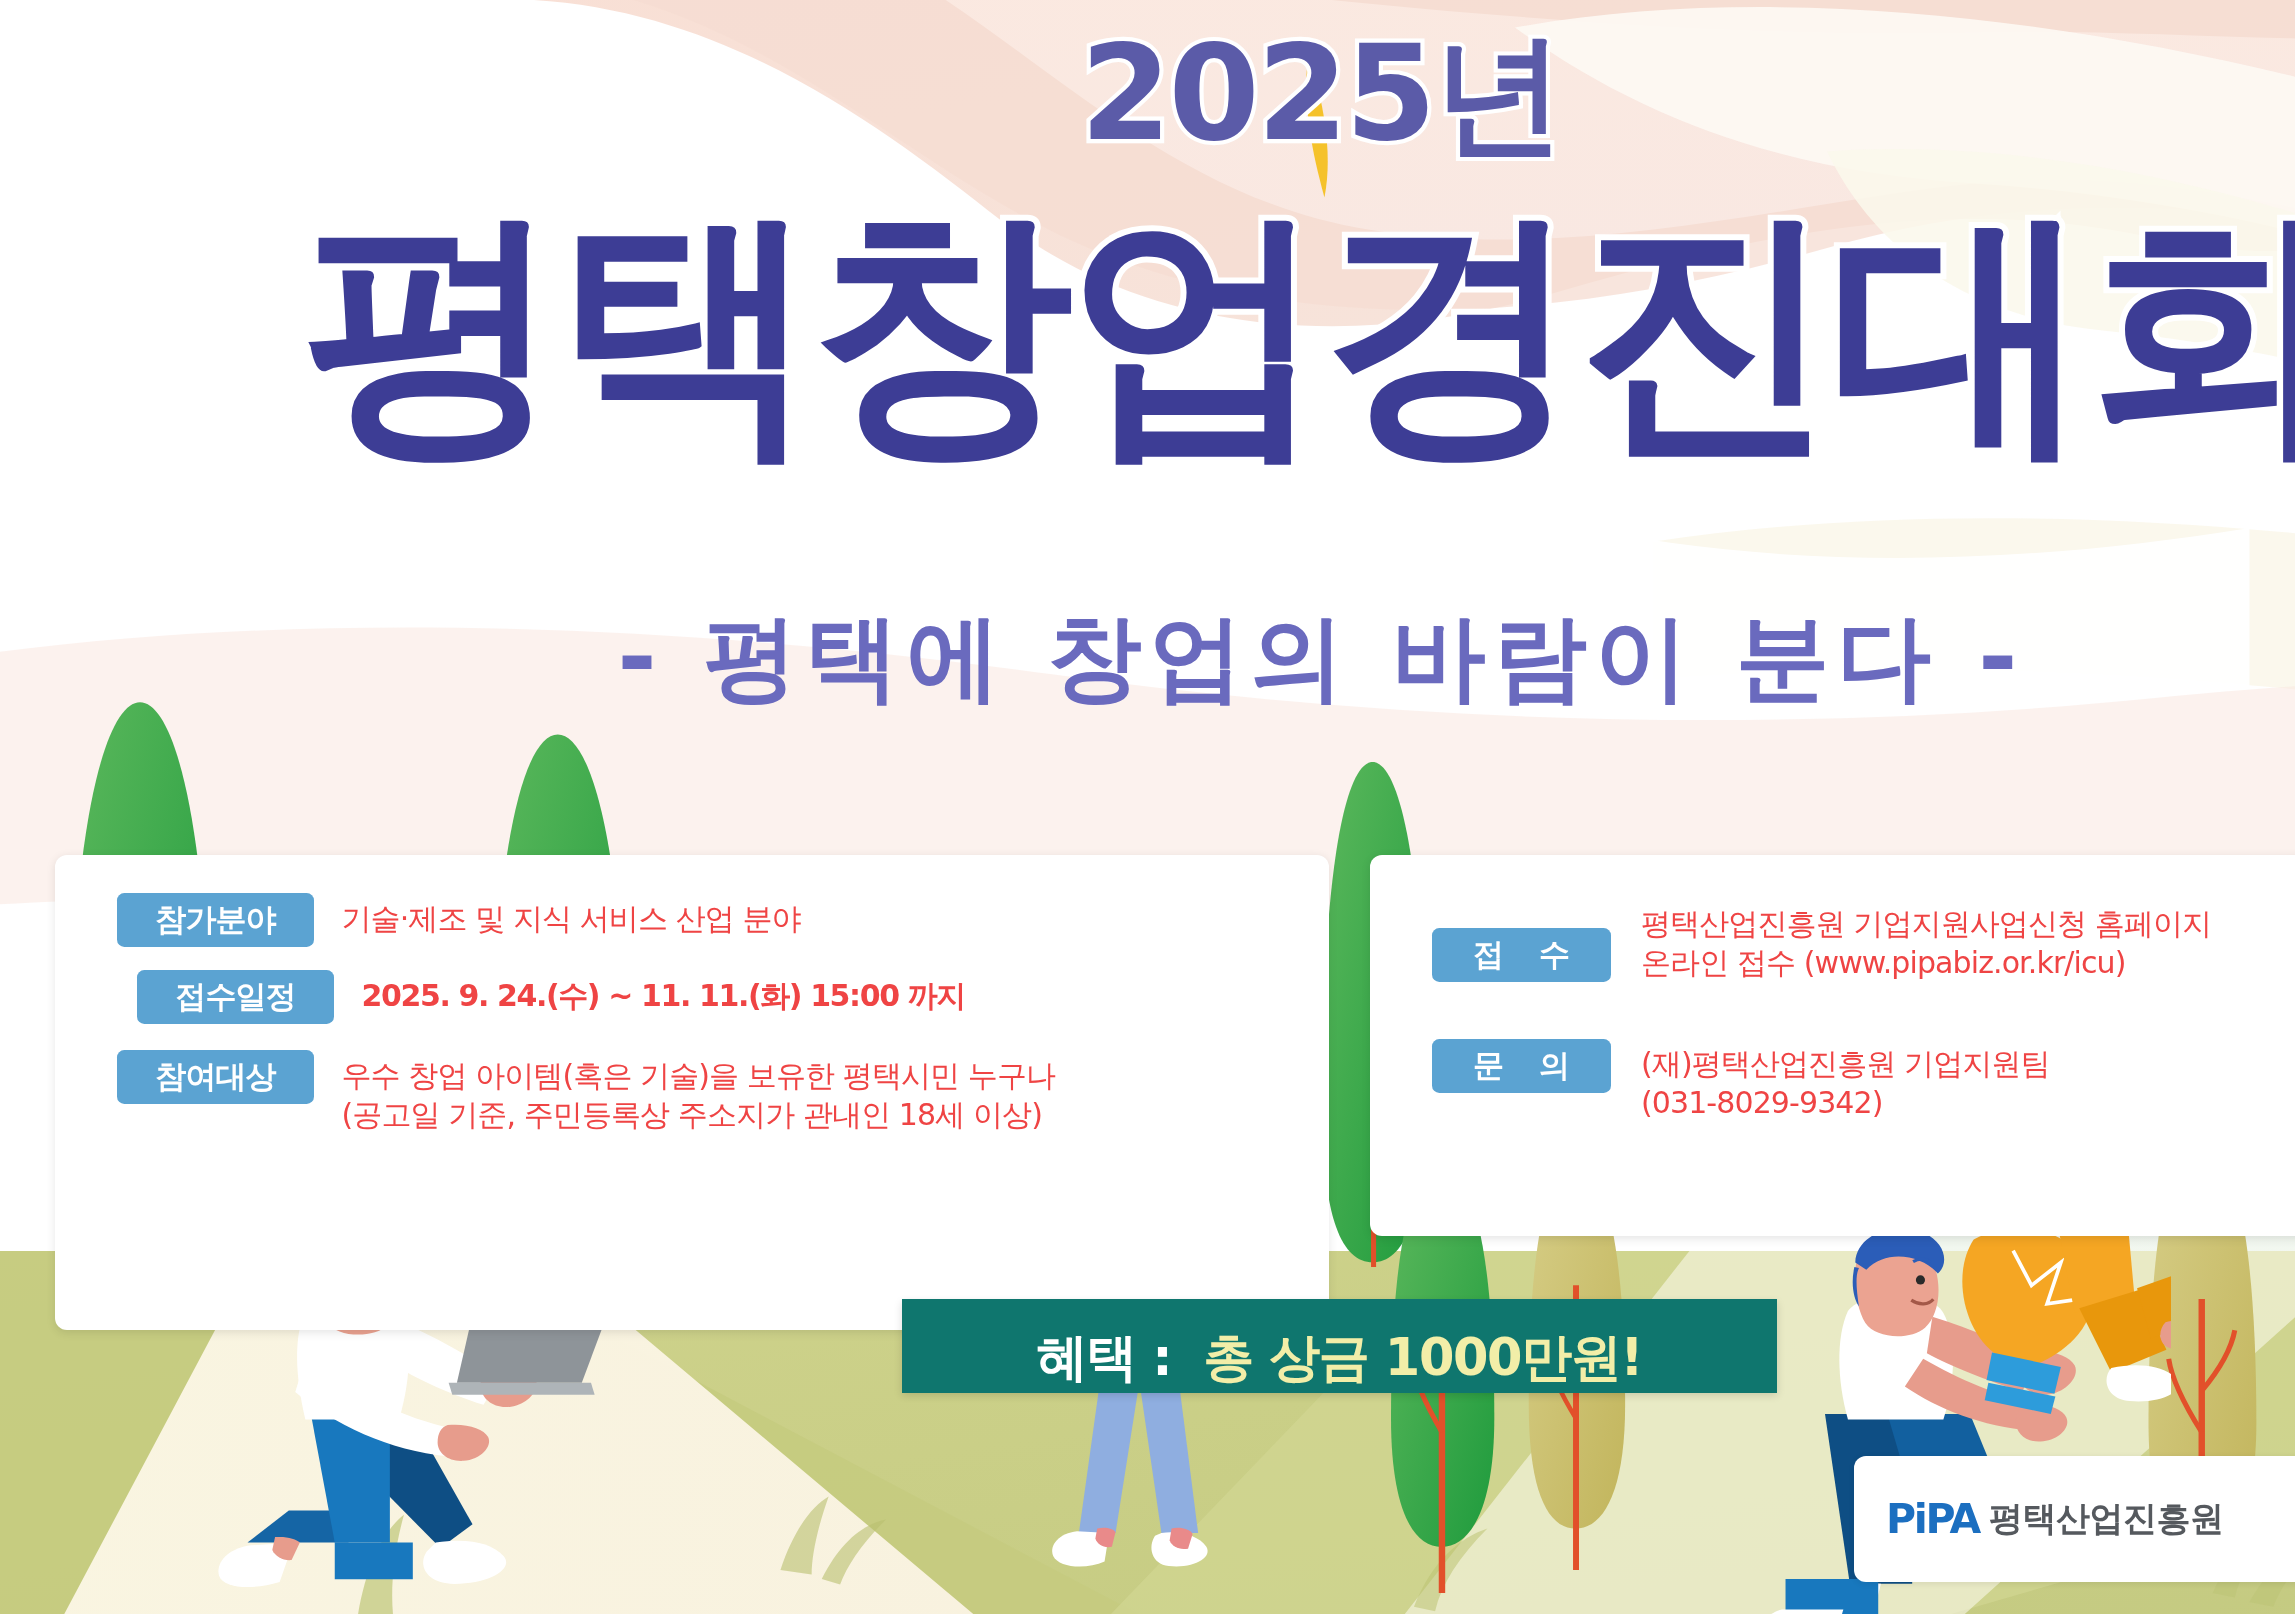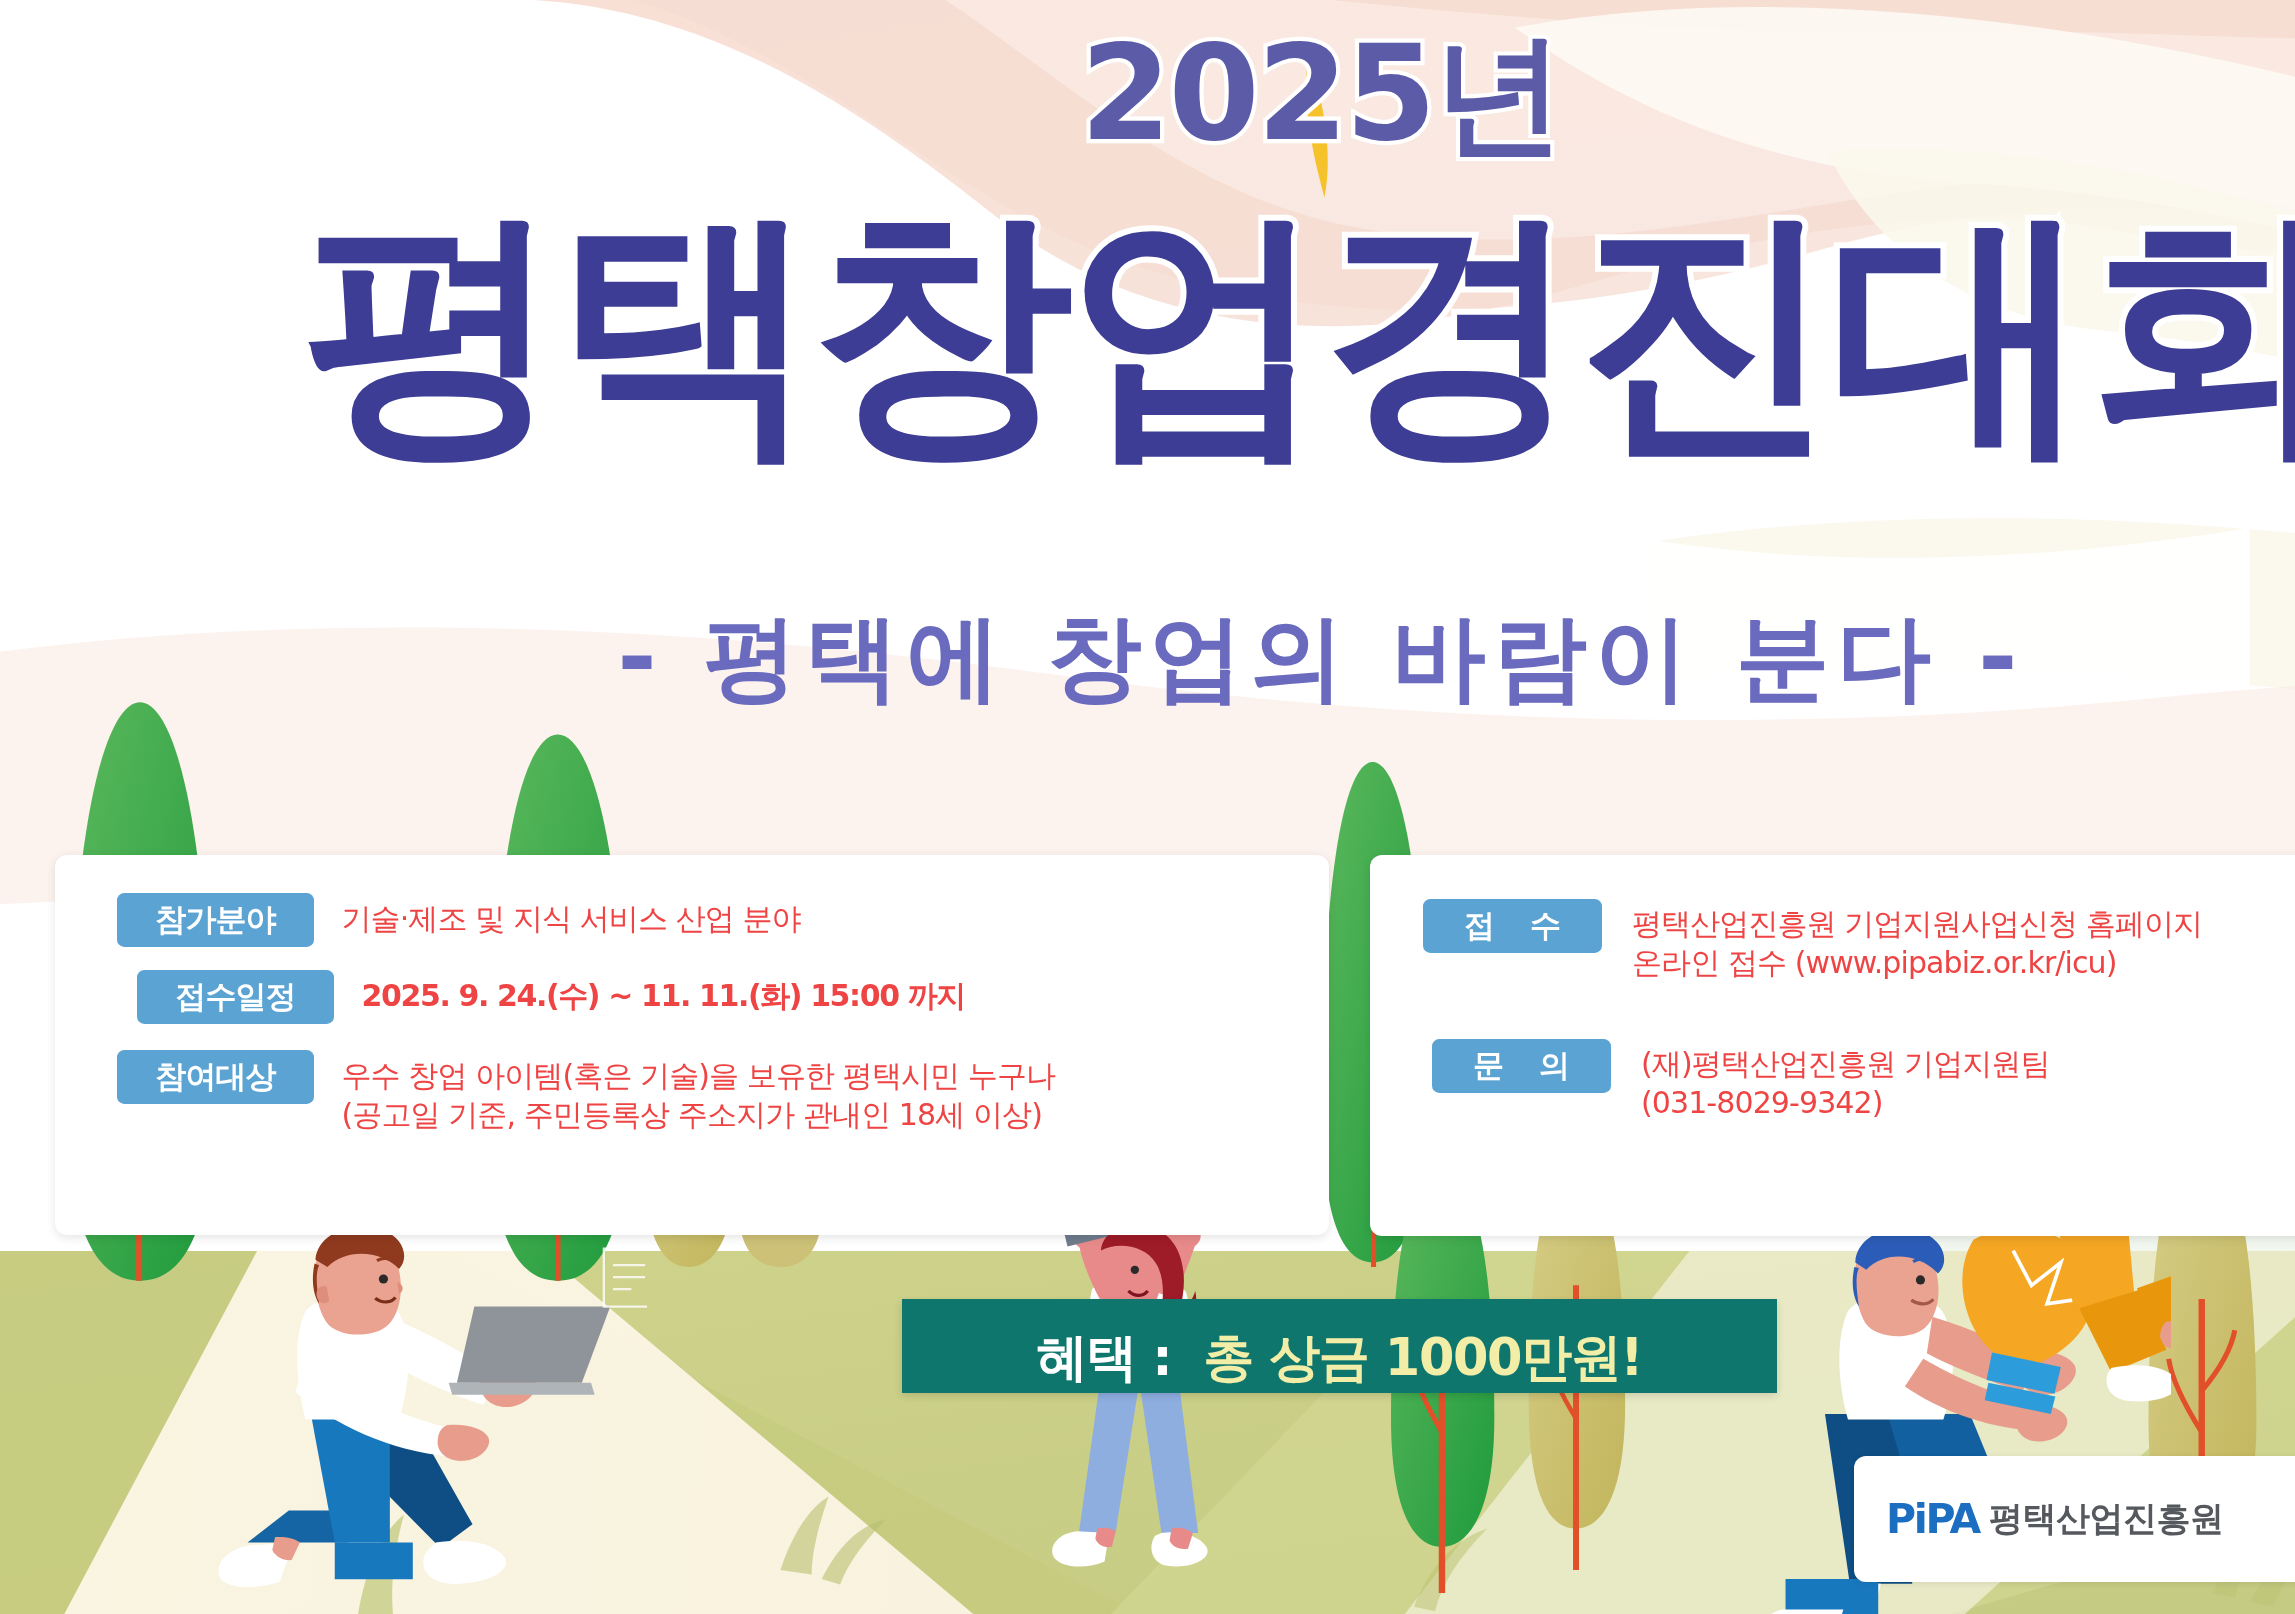--- a/index.html
+++ b/index.html
@@ -58,21 +58,21 @@
   }
 
   
   .card{
     position:absolute;
     background:#ffffff;
     border-radius:12px;
     box-shadow:0 2.8px 10px rgba(0,0,0,0.10);
     z-index:40;
   }
-  .card-left{left:55px;top:855px;width:1274px;height:380px;}
+  .card-left{left:55px;top:855px;width:1274px;height:475px;}
   .card-right{left:1370px;top:855px;width:1221px;height:381px;}
 
   .row{position:absolute;display:flex;align-items:flex-start;}
   .badge{
     background:#5BA3D2;
     color:#ffffff;
     border-radius:7.3px;
     font-size:31px;
     font-weight:700;
     letter-spacing:-0.9px;
@@ -95,21 +95,21 @@
   .val.bold{font-weight:800;letter-spacing:-1.4px;}
   .val .l2{display:block;}
 
   
   .lr1{left:62px;top:38px;}
   .lr2{left:62px;top:115px;padding-left:20px;}
   .lr3{left:62px;top:195px;}
   .lr1 .val,.lr2 .val,.lr3 .val{margin-left:27.5px;margin-top:5.5px;}
 
   
-  .rr1{left:53px;top:44px;}
+  .rr1{left:62px;top:44px;align-items:flex-end;}
   .rr2{left:62px;top:184px;}
   .rr1 .val,.rr2 .val{margin-left:30px;margin-top:4.6px;}
 
   
   .prize{
     position:absolute;
     left:902px;top:1299px;
     width:875px;height:94px;
     background:#0f766e;
     border-radius:0;

